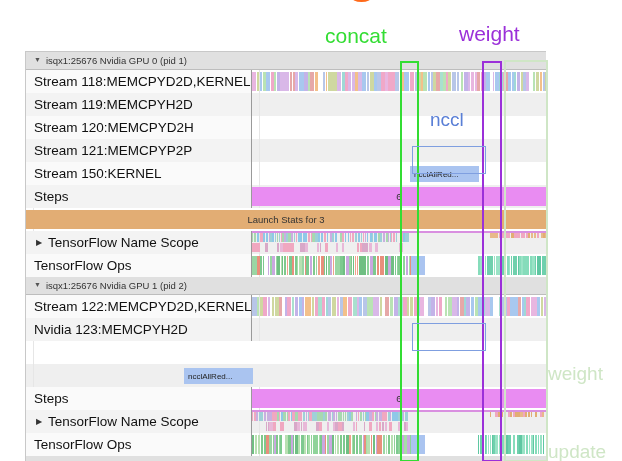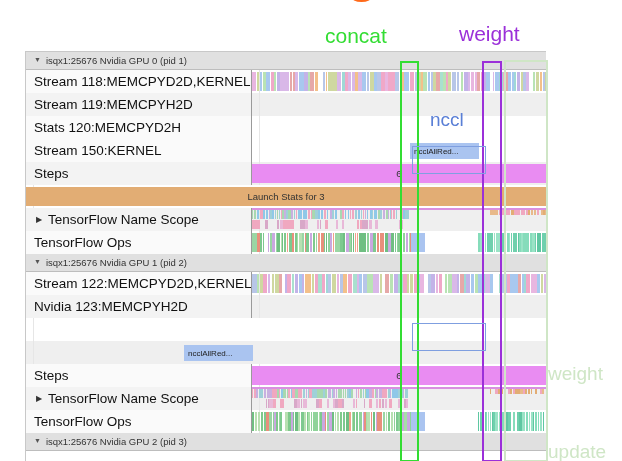--- a/index.html
+++ b/index.html
@@ -175,21 +175,29 @@
     <div class="row alt">
       <div class="lbl">
         <span>Stream 119:MEMCPYH2D</span>
       </div>
       <div class="track">
         <div class="gridline" style="left: 7px;"></div>
       </div>
     </div>
     <div class="row">
       <div class="lbl">
-        <span>Stats 120:MEMCPYD2H</span>
+        <span>Stream 120:MEMCPYD2H</span>
+      </div>
+      <div class="track">
+        <div class="gridline" style="left: 7px;"></div>
+      </div>
+    </div>
+    <div class="row alt">
+      <div class="lbl">
+        <span>Stream 121:MEMCPYP2P</span>
       </div>
       <div class="track">
         <div class="gridline" style="left: 7px;"></div>
       </div>
     </div>
     <div class="row">
       <div class="lbl">
         <span>Stream 150:KERNEL</span>
       </div>
       <div class="track">

